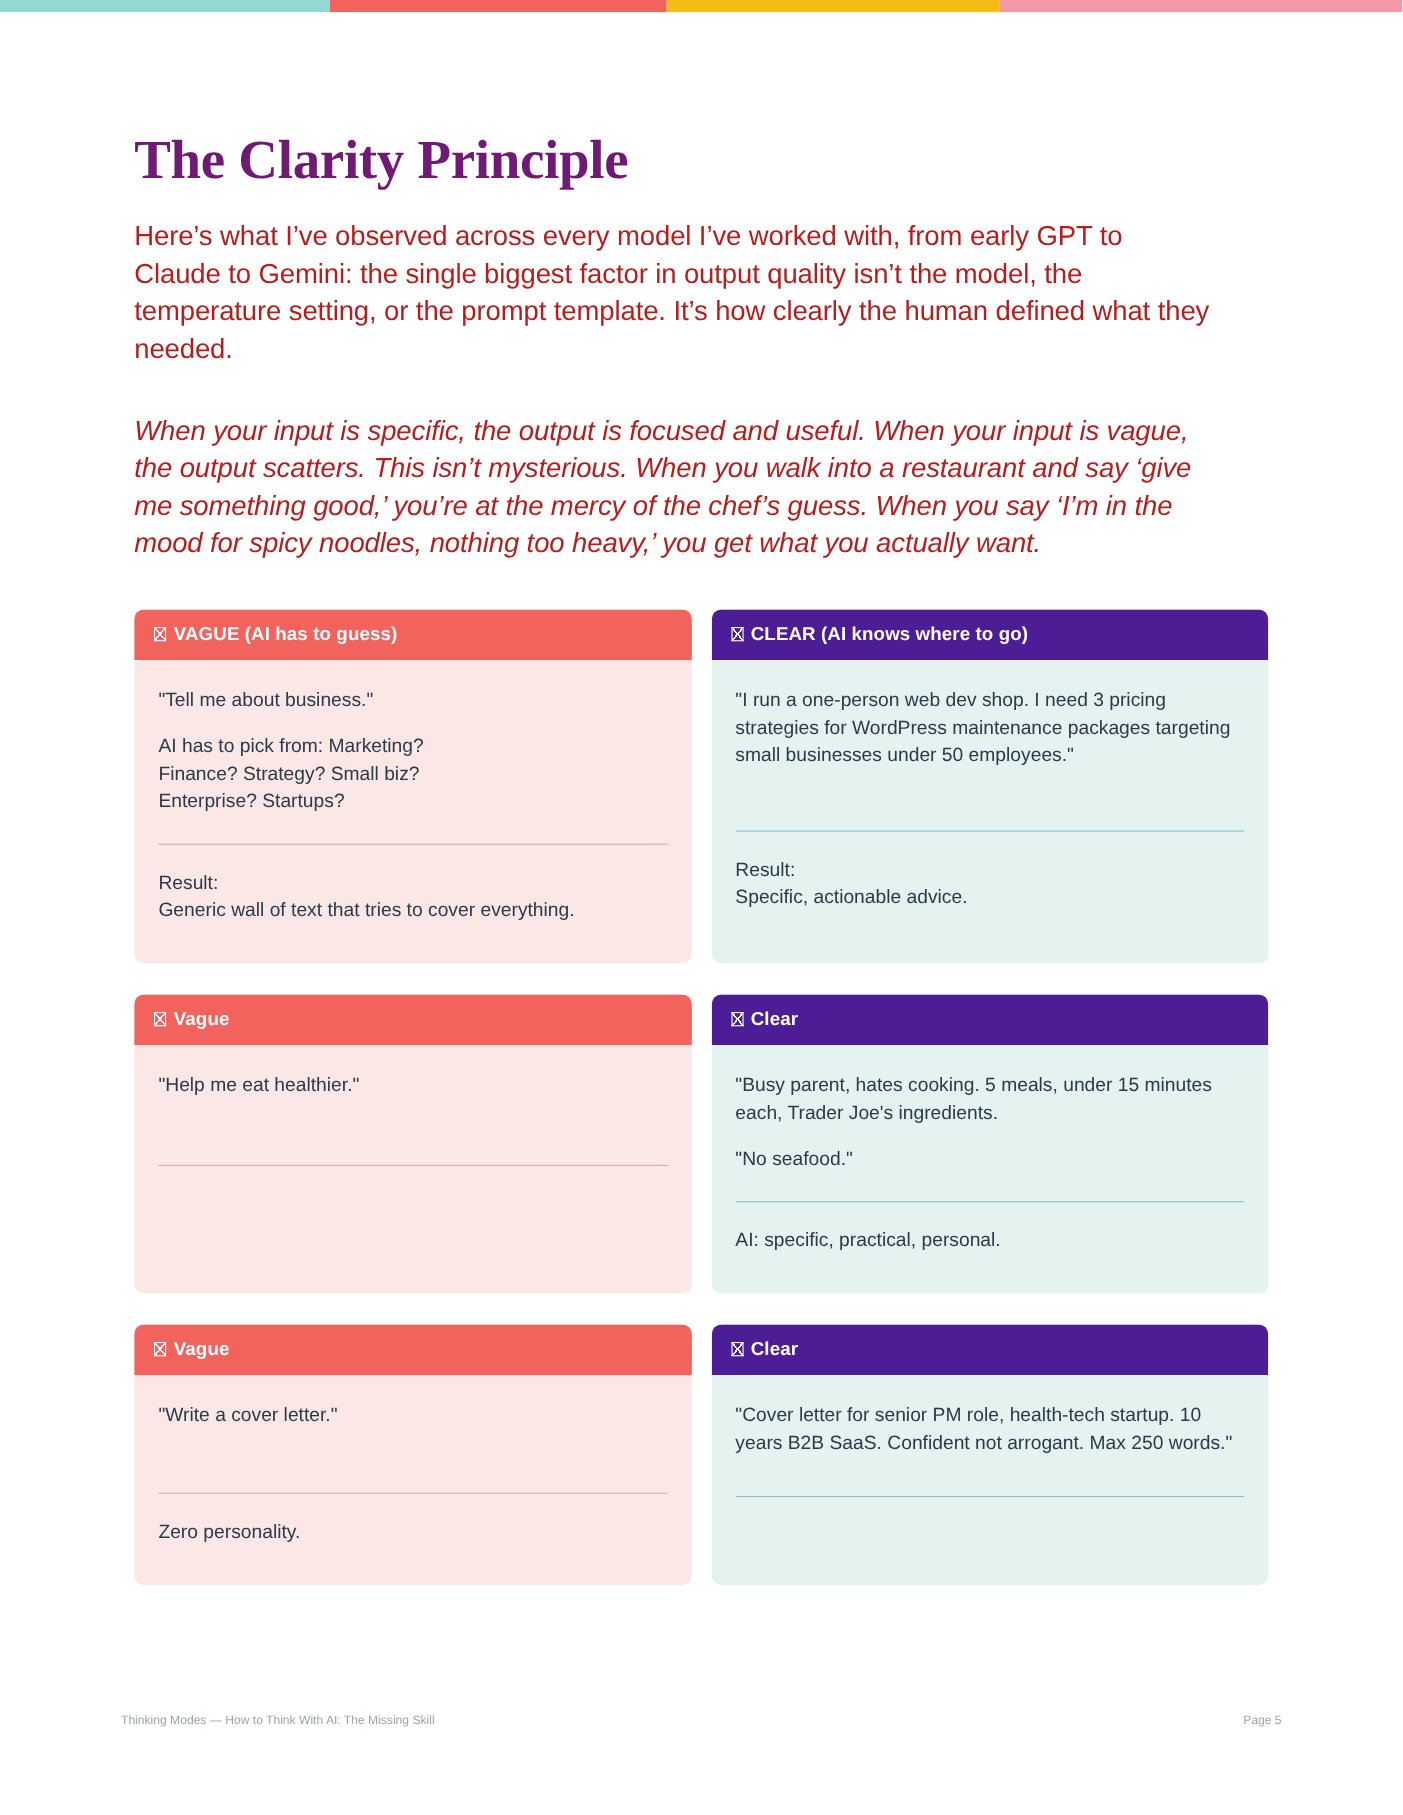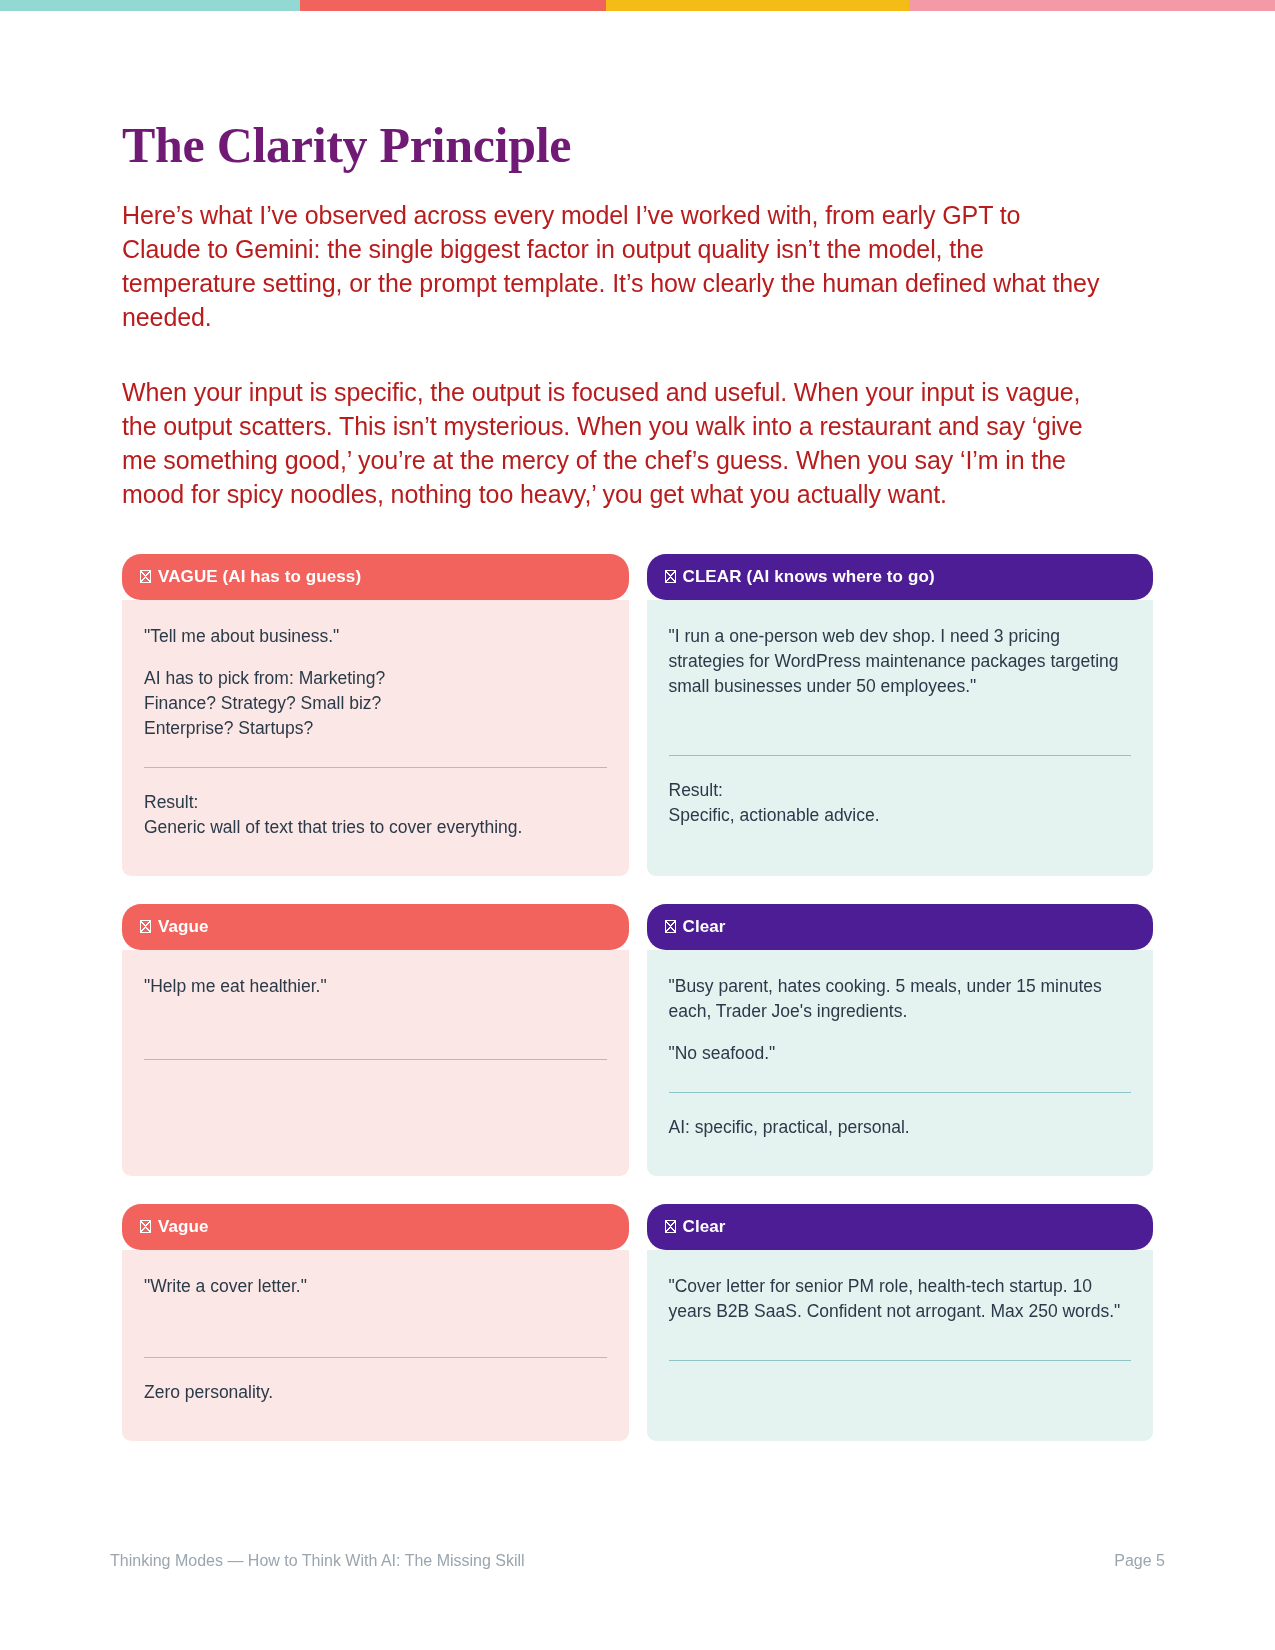--- a/index.html
+++ b/index.html
@@ -45,21 +45,21 @@
   }
 
   p.intro {
     font-size: 25px;
     line-height: 34px;
     color: #b91c1c;
     margin: 26px 0 0 0;
     max-width: 980px;
     letter-spacing: -0.1px;
   }
-  p.intro.second { margin-top: 41px; }
+  p.intro.second { margin-top: 41px; font-style: italic; }
 
   
   .grid {
     margin-top: 43px;
     display: grid;
     grid-template-columns: 1fr 1fr;
     column-gap: 18px;
     row-gap: 28px;
   }
 
@@ -71,21 +71,20 @@
   }
   .card-head {
     padding: 13px 18px;
     font-size: 17px;
     font-weight: 700;
     color: #ffffff;
     letter-spacing: 0.1px;
     display: flex;
     align-items: center;
     gap: 7px;
-    border-radius: 19px;
   }
   .card.vague .card-head { background: #f2635e; }
   .card.clear .card-head { background: #4c1d95; }
 
   .glyph-box {
     display: inline-block;
     width: 11px;
     height: 13px;
     position: relative;
     flex: none;
@@ -130,21 +129,21 @@
 
   
   .footer {
     position: absolute;
     left: 110px;
     right: 110px;
     bottom: 80px;
     display: flex;
     justify-content: space-between;
     align-items: center;
-    font-size: 16px;
+    font-size: 11px;
     color: #9aa5ae;
   }
 </style>
 </head>
 <body>
 
 <div class="topbar">
   <span class="tb-teal"></span>
   <span class="tb-red"></span>
   <span class="tb-yellow"></span>

